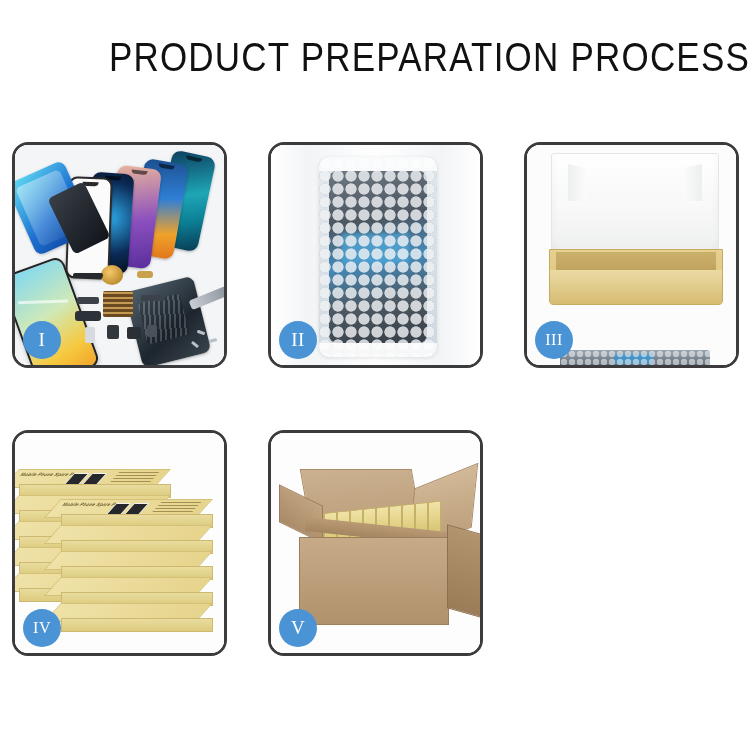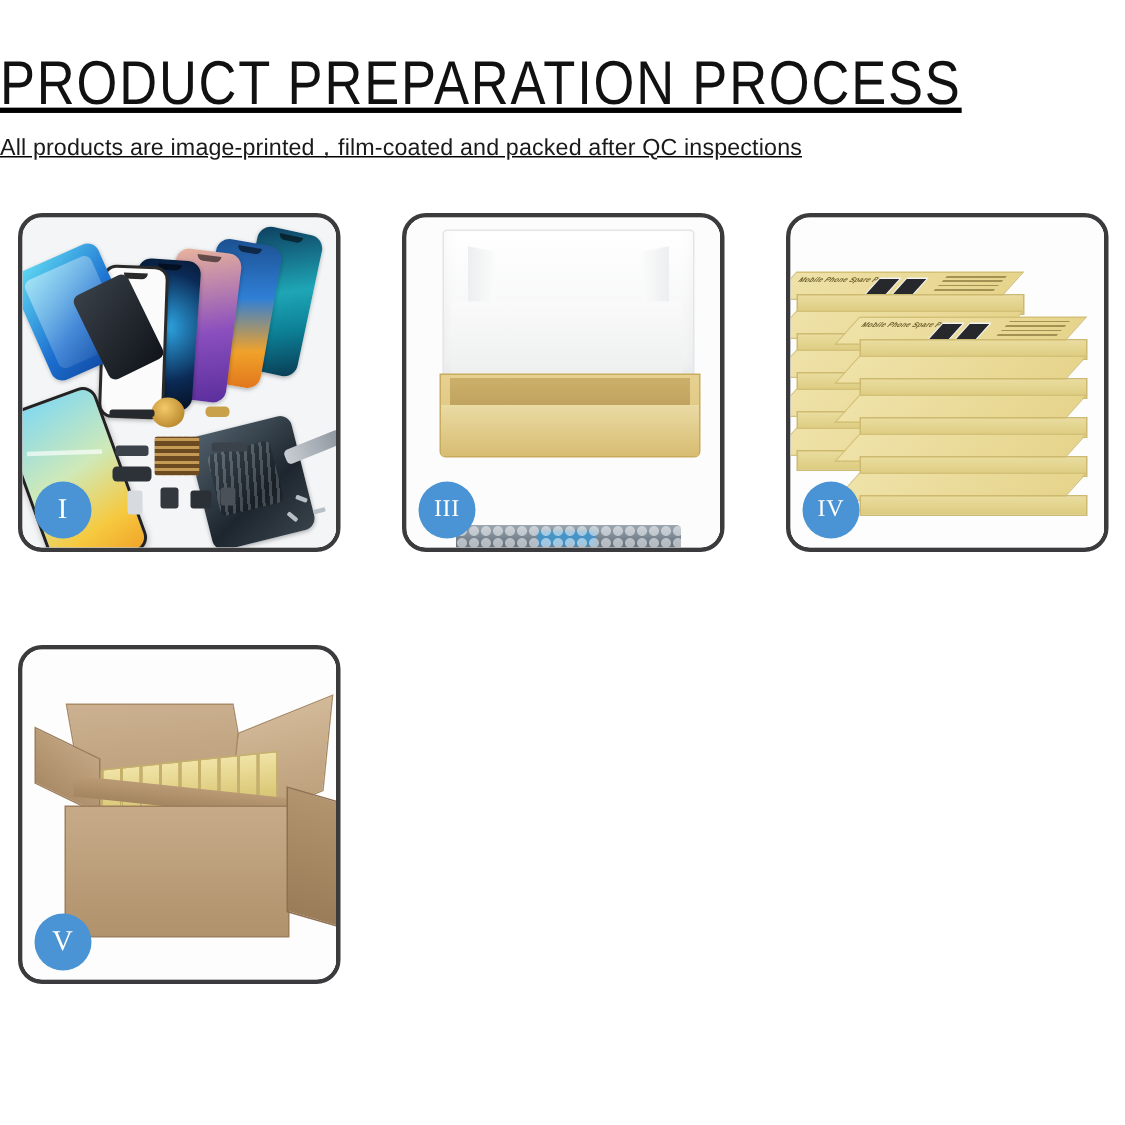--- a/index.html
+++ b/index.html
@@ -4,21 +4,21 @@
 <style>
   html,body{margin:0;padding:0;}
   body{
     width:750px;height:750px;background:#ffffff;
     font-family:"Liberation Sans","DejaVu Sans",sans-serif;
     overflow:hidden;position:relative;
   }
   .page{width:750px;height:750px;position:relative;box-sizing:border-box;}
 
   
-  .header{padding-top:34px;text-align:left;text-decoration:underline;}
+  .header{padding-top:34px;text-align:right;}
   .title{
     font-size:35px;letter-spacing:1.2px;color:#111;
     font-weight:400;line-height:1.1;white-space:nowrap;
     transform:scaleY(1.18);transform-origin:center top;
   }
   .subtitle{
     font-size:15.5px;color:#1a1a1a;margin-top:15px;
     letter-spacing:.1px;white-space:nowrap;
   }
 
@@ -207,21 +207,20 @@
   .wrapShine{position:absolute;left:150px;top:18px;width:70px;height:40px;
     background:linear-gradient(120deg,rgba(255,255,255,.75),rgba(255,255,255,0));transform:rotate(-8deg);}
 </style>
 </head>
 <body>
 
 <div class="page">
 
   <div class="header">
     <div class="title">PRODUCT PREPARATION PROCESS</div>
-    <div class="subtitle">All products are image-printed，film-coated and packed after QC inspections</div>
   </div>
 
   <div class="grid">
 
     <div class="panel">
       <div class="stage">
         <div class="p1bg"></div>
         <div class="fan">
           <div class="ph ph1">
               <span class="notch"></span>
@@ -255,20 +254,33 @@
           <div class="strip s8"></div>
           <div class="strip s9"></div>
         <div class="tool"></div>
         <div class="screwz z1"></div>
           <div class="screwz z2"></div>
           <div class="screwz z3"></div>
       </div>
       <div class="badge">I</div>
     </div>
 
+    <div class="panel">
+      <div class="stage">
+        <div class="p2bg"></div>
+        <div class="bubblepack">
+          <div class="inner"></div>
+          <div class="bubbles2"></div>
+          <div class="bubbles"></div>
+          <div class="seal t"></div>
+          <div class="seal b"></div>
+        </div>
+      </div>
+      <div class="badge">II</div>
+    </div>
 
     <div class="panel">
       <div class="stage">
         <div class="p3bg"></div>
         <div class="lid">
           <div class="lidflapL"></div>
           <div class="lidflapR"></div>
         </div>
         <div class="liner"></div>
         <div class="boxbody">

